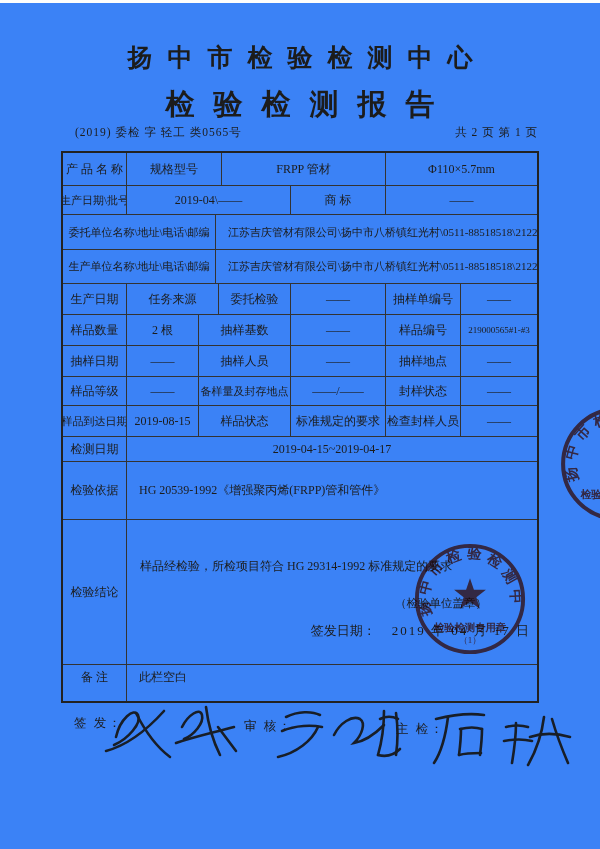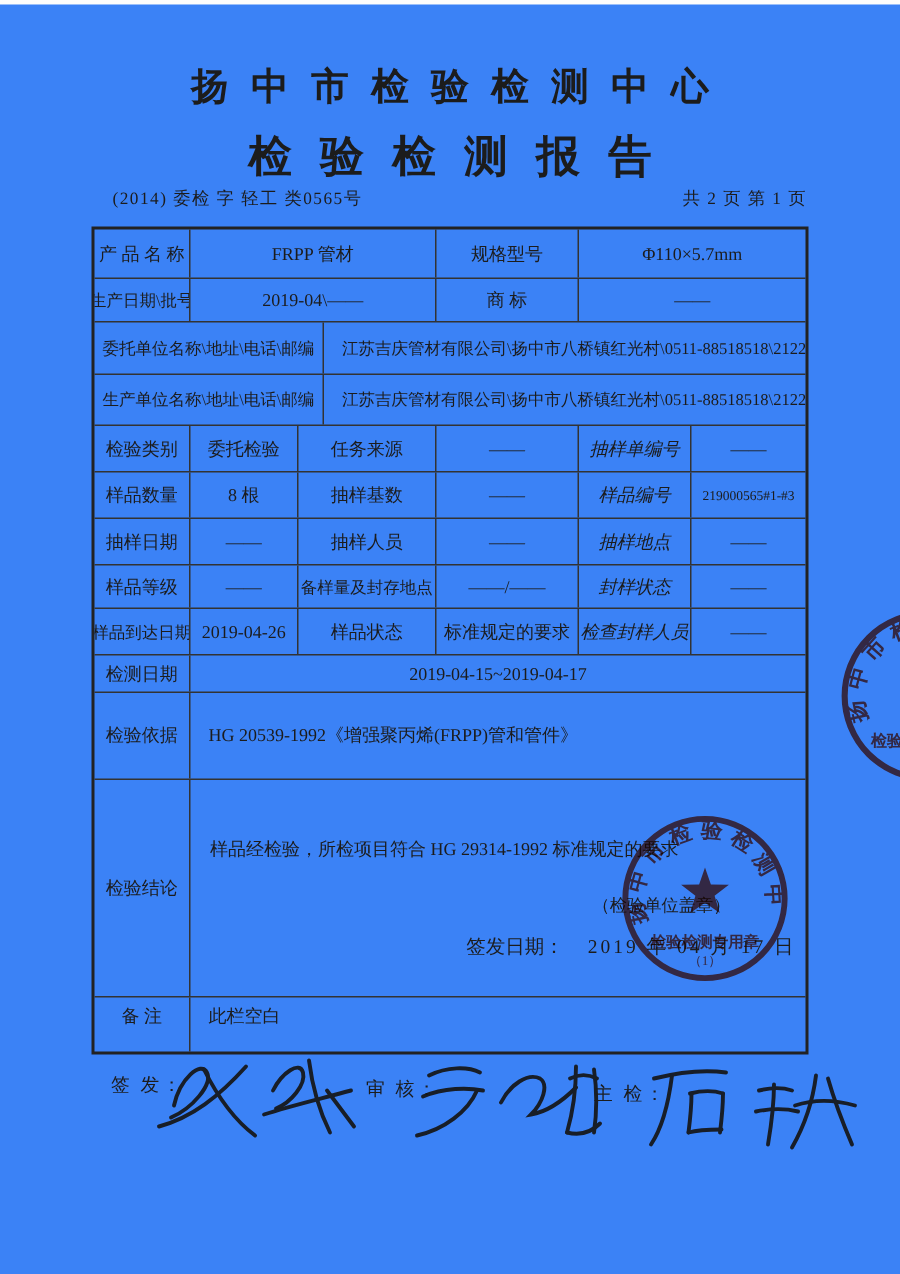--- a/index.html
+++ b/index.html
@@ -15,21 +15,21 @@
   
   .rpt-table{position:absolute;left:61px;top:148px;width:478px;border:2px solid #222;
     box-sizing:border-box;background:transparent;}
   .trow{display:flex;border-bottom:1px solid #333;align-items:stretch;}
   .trow:last-child{border-bottom:none;}
   .cell{border-right:1px solid #333;display:flex;align-items:center;justify-content:center;
     font-size:12px;box-sizing:border-box;overflow:hidden;white-space:nowrap;}
   .cell.last{border-right:none;flex:1;}
   .cell.left{justify-content:flex-start;padding-left:12px;}
   .cA{width:64px;} .cB{width:72px;} .cC{width:92px;} .cD{width:95px;}
-  .cE{width:75px;font-style:italic;} .cBC{width:164px;} .cAB{width:153px;}
+  .cE{width:75px;} .cBC{width:164px;} .cAB{width:153px;}
   .small{font-size:11px;} .tiny{font-size:9px;}
   .conclusion-cell{position:relative;}
   .conclusion-text{position:absolute;top:38px;left:13px;font-size:12px;white-space:nowrap;}
   .stamp-hint{position:absolute;top:76px;right:50px;font-size:11.5px;}
   .issue-line{position:absolute;top:102px;right:6px;font-size:13px;}
   .issue-line .gap{margin-left:16px;letter-spacing:2px;}
   .top-align{align-items:flex-start;padding-top:4px;}
   
   .stamp{position:absolute;mix-blend-mode:multiply;opacity:.88;}
   .stamp-main{left:411px;top:537px;}
@@ -39,30 +39,30 @@
   .sig{position:absolute;}
 </style>
 </head>
 <body>
 
 <div class="page">
 
   <div class="org-title">扬中市检验检测中心</div>
   <div class="report-title">检验检测报告</div>
   <div class="meta-row">
-    <span>(2014) 委检 字 轻工 类0565号</span>
+    <span>(2019) 委检 字 轻工 类0565号</span>
     <span>共 2 页 第 1 页</span>
   </div>
 
   <div class="rpt-table">
 
     <div class="trow" style="height:32px">
       <div class="cell cA">产 品 名 称</div>
+      <div class="cell cD">规格型号</div>
       <div class="cell cBC">FRPP 管材</div>
-      <div class="cell cD">规格型号</div>
       <div class="cell last">Φ110×5.7mm</div>
     </div>
 
     <div class="trow" style="height:28px">
       <div class="cell cA small">生产日期\批号</div>
       <div class="cell cBC">2019-04\——</div>
       <div class="cell cD">商    标</div>
       <div class="cell last">——</div>
     </div>
 
@@ -70,31 +70,31 @@
       <div class="cell cAB small">委托单位名称\地址\电话\邮编</div>
       <div class="cell last left small">江苏吉庆管材有限公司\扬中市八桥镇红光村\0511-88518518\212217</div>
     </div>
 
     <div class="trow" style="height:33px">
       <div class="cell cAB small">生产单位名称\地址\电话\邮编</div>
       <div class="cell last left small">江苏吉庆管材有限公司\扬中市八桥镇红光村\0511-88518518\212217</div>
     </div>
 
     <div class="trow" style="height:30px">
-      <div class="cell cA">检验类别</div>
+      <div class="cell cA">生产日期</div>
+      <div class="cell cC">任务来源</div>
       <div class="cell cB">委托检验</div>
-      <div class="cell cC">任务来源</div>
       <div class="cell cD">——</div>
       <div class="cell cE">抽样单编号</div>
       <div class="cell last">——</div>
     </div>
 
     <div class="trow" style="height:30px">
       <div class="cell cA">样品数量</div>
-      <div class="cell cB">8 根</div>
+      <div class="cell cB">2 根</div>
       <div class="cell cC">抽样基数</div>
       <div class="cell cD">——</div>
       <div class="cell cE">样品编号</div>
       <div class="cell last tiny">219000565#1-#3</div>
     </div>
 
     <div class="trow" style="height:30px">
       <div class="cell cA">抽样日期</div>
       <div class="cell cB">——</div>
       <div class="cell cC">抽样人员</div>
@@ -107,21 +107,21 @@
       <div class="cell cA">样品等级</div>
       <div class="cell cB">——</div>
       <div class="cell cC small">备样量及封存地点</div>
       <div class="cell cD">——/——</div>
       <div class="cell cE">封样状态</div>
       <div class="cell last">——</div>
     </div>
 
     <div class="trow" style="height:30px">
       <div class="cell cA small">样品到达日期</div>
-      <div class="cell cB">2019-04-26</div>
+      <div class="cell cB">2019-08-15</div>
       <div class="cell cC">样品状态</div>
       <div class="cell cD">标准规定的要求</div>
       <div class="cell cE">检查封样人员</div>
       <div class="cell last">——</div>
     </div>
 
     <div class="trow" style="height:24px">
       <div class="cell cA">检测日期</div>
       <div class="cell last">2019-04-15~2019-04-17</div>
     </div>

